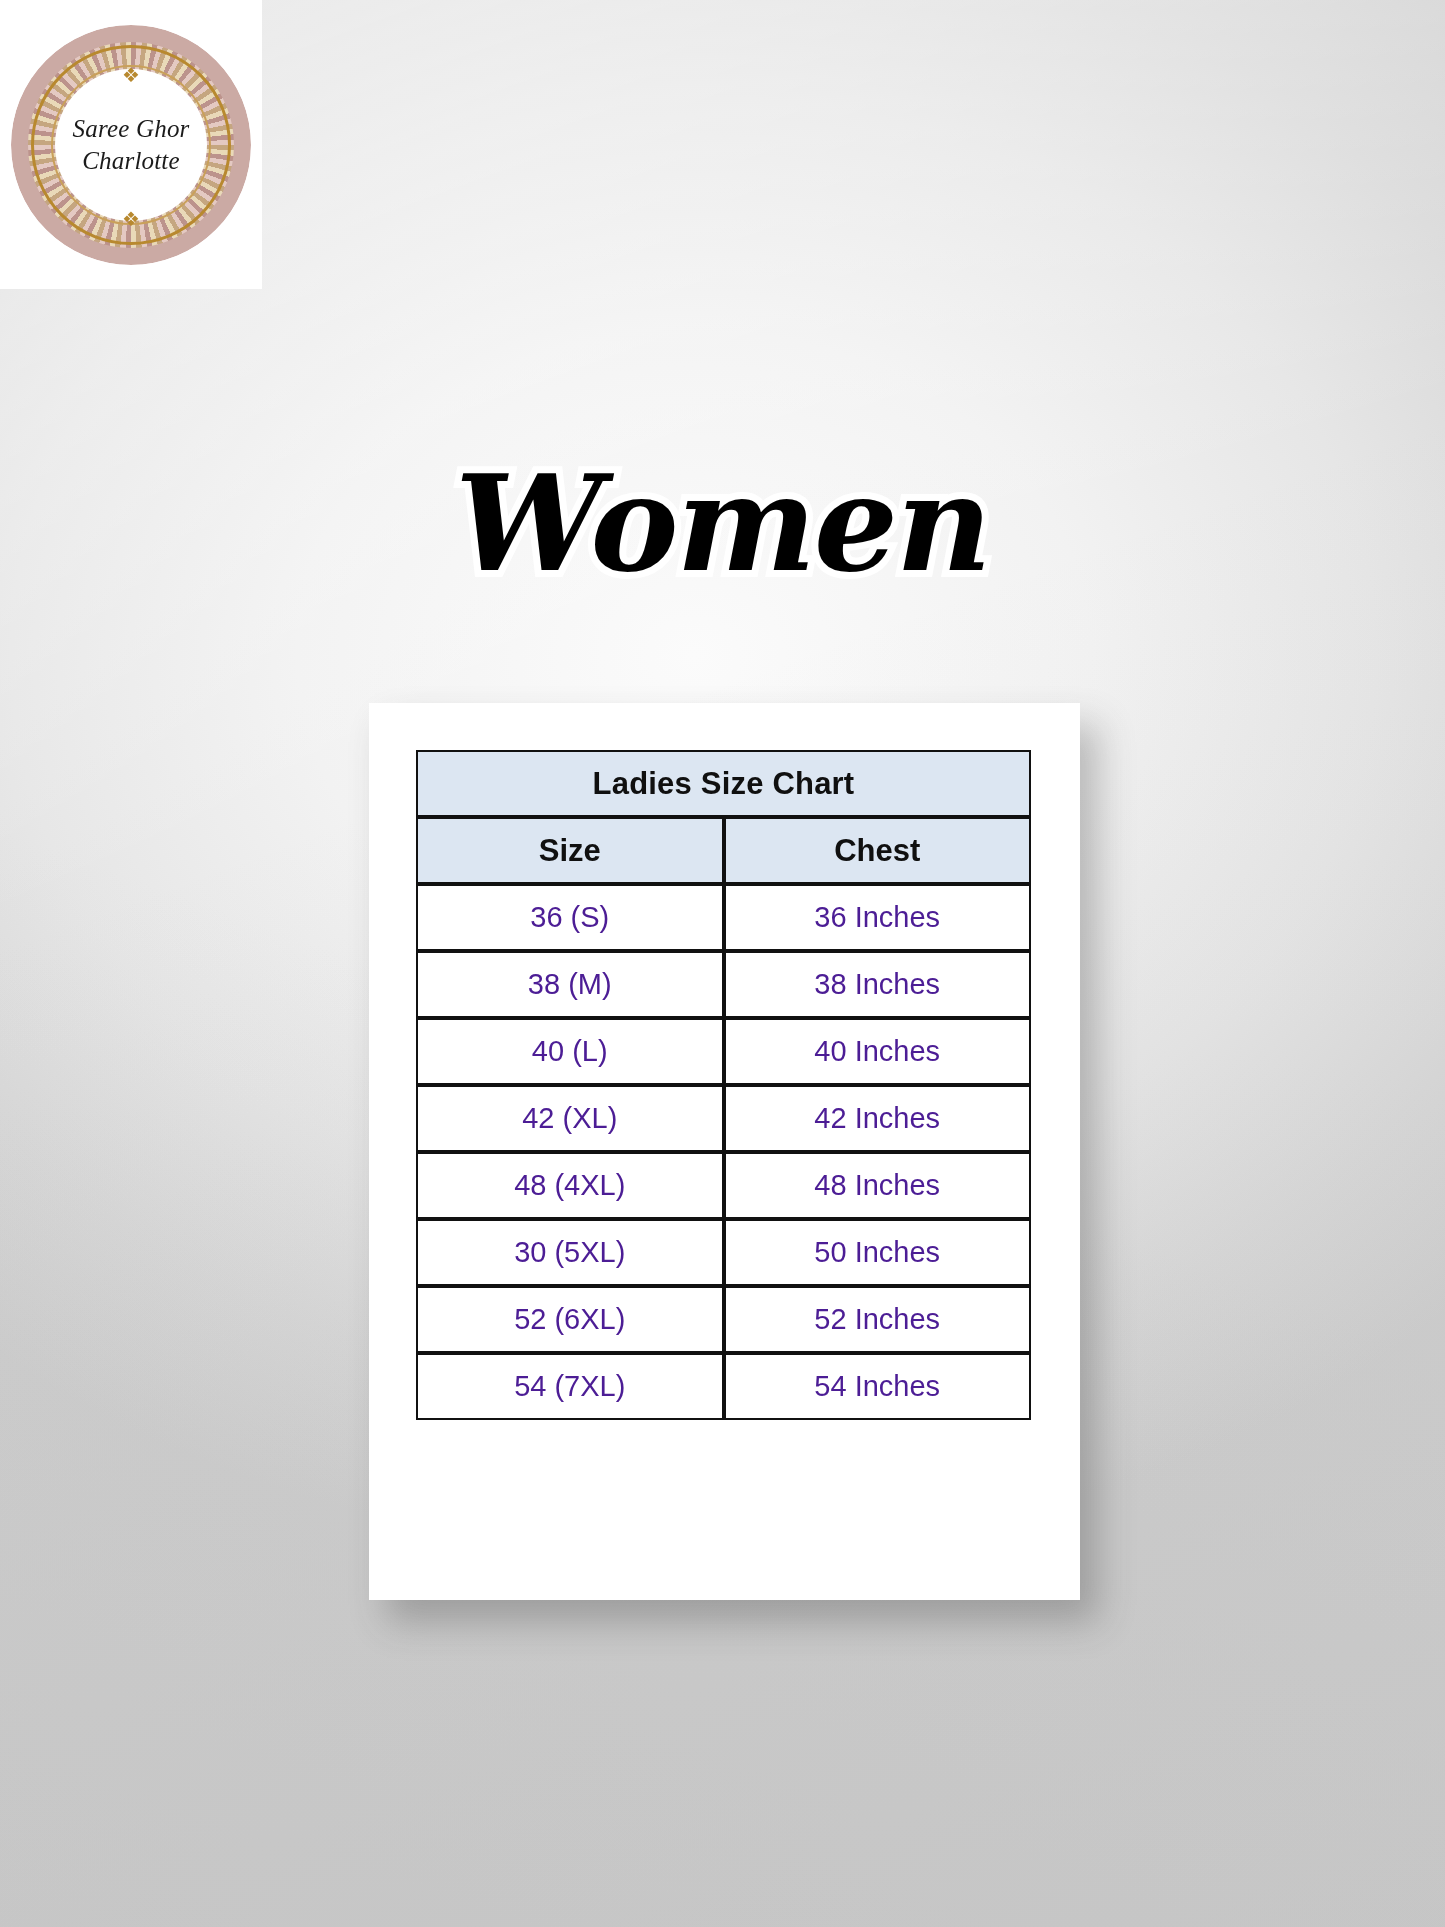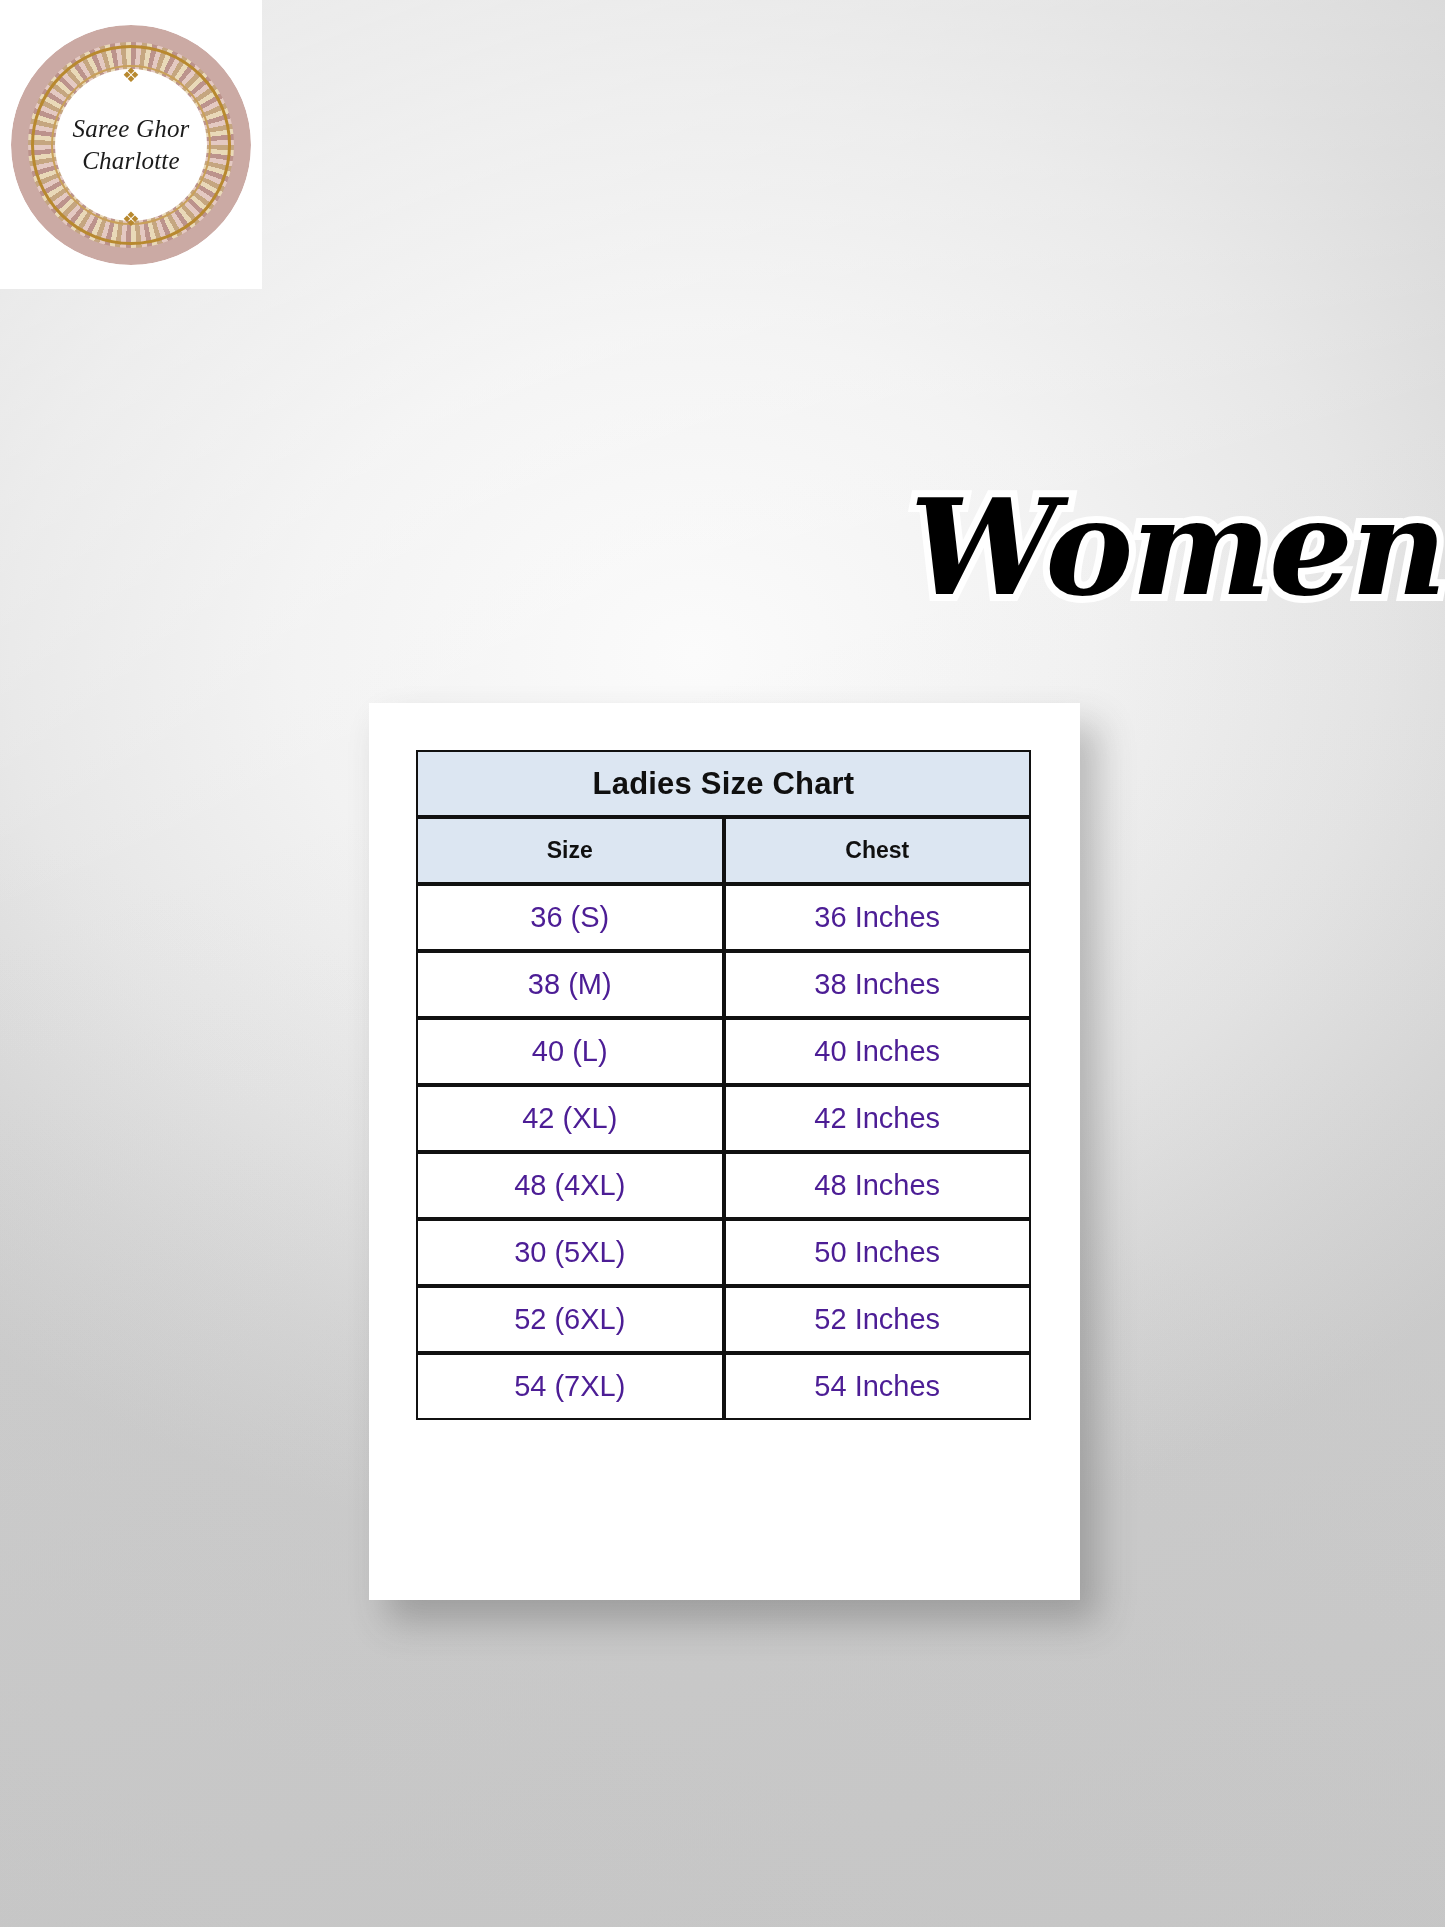--- a/index.html
+++ b/index.html
@@ -104,22 +104,22 @@
     z-index: 3;
   }
   .logo-orn.top { top: 44px; }
   .logo-orn.bottom { bottom: 40px; }
 
   
   .heading {
     position: absolute;
     left: 0;
     right: 0;
-    top: 482px;
-    text-align: right;
+    top: 458px;
+    text-align: center;
     z-index: 4;
   }
   .heading-text {
     display: inline-block;
     font-family: "DejaVu Serif", serif;
     font-style: italic;
     font-weight: 700;
     font-size: 132px;
     line-height: 1;
     color: #000000;
@@ -163,21 +163,21 @@
   .title-cell {
     background: #dce6f2;
     font-weight: 700;
     font-size: 31px;
     color: #101010;
     letter-spacing: 0.2px;
   }
   .head-cell {
     background: #dce6f2;
     font-weight: 700;
-    font-size: 23px;
+    font-size: 31px;
     color: #101010;
   }
   .data-cell {
     background: #ffffff;
     font-weight: 400;
     font-size: 29px;
     color: #4c1d95;
   }
 </style>
 </head>

